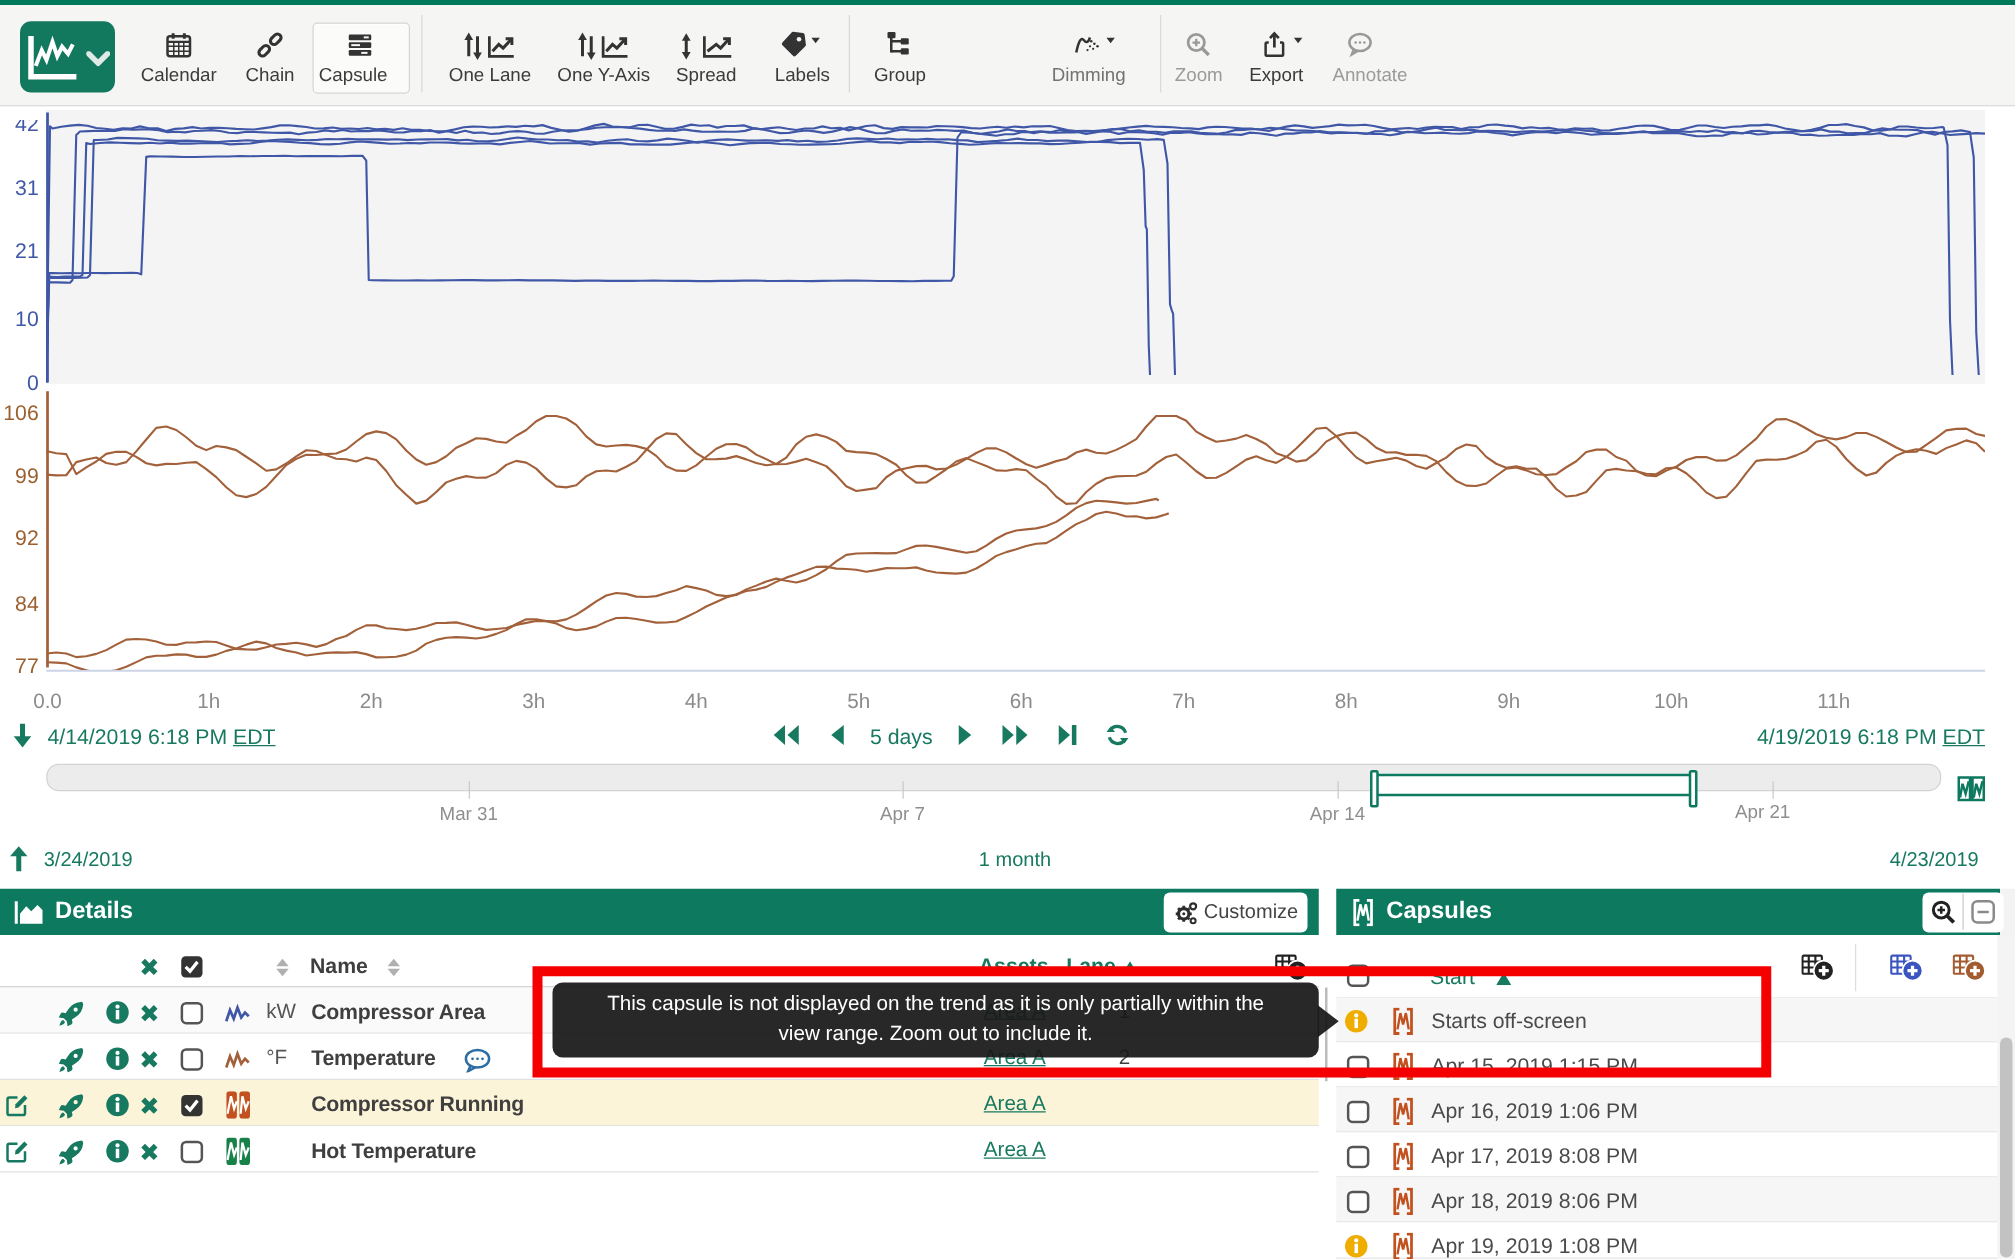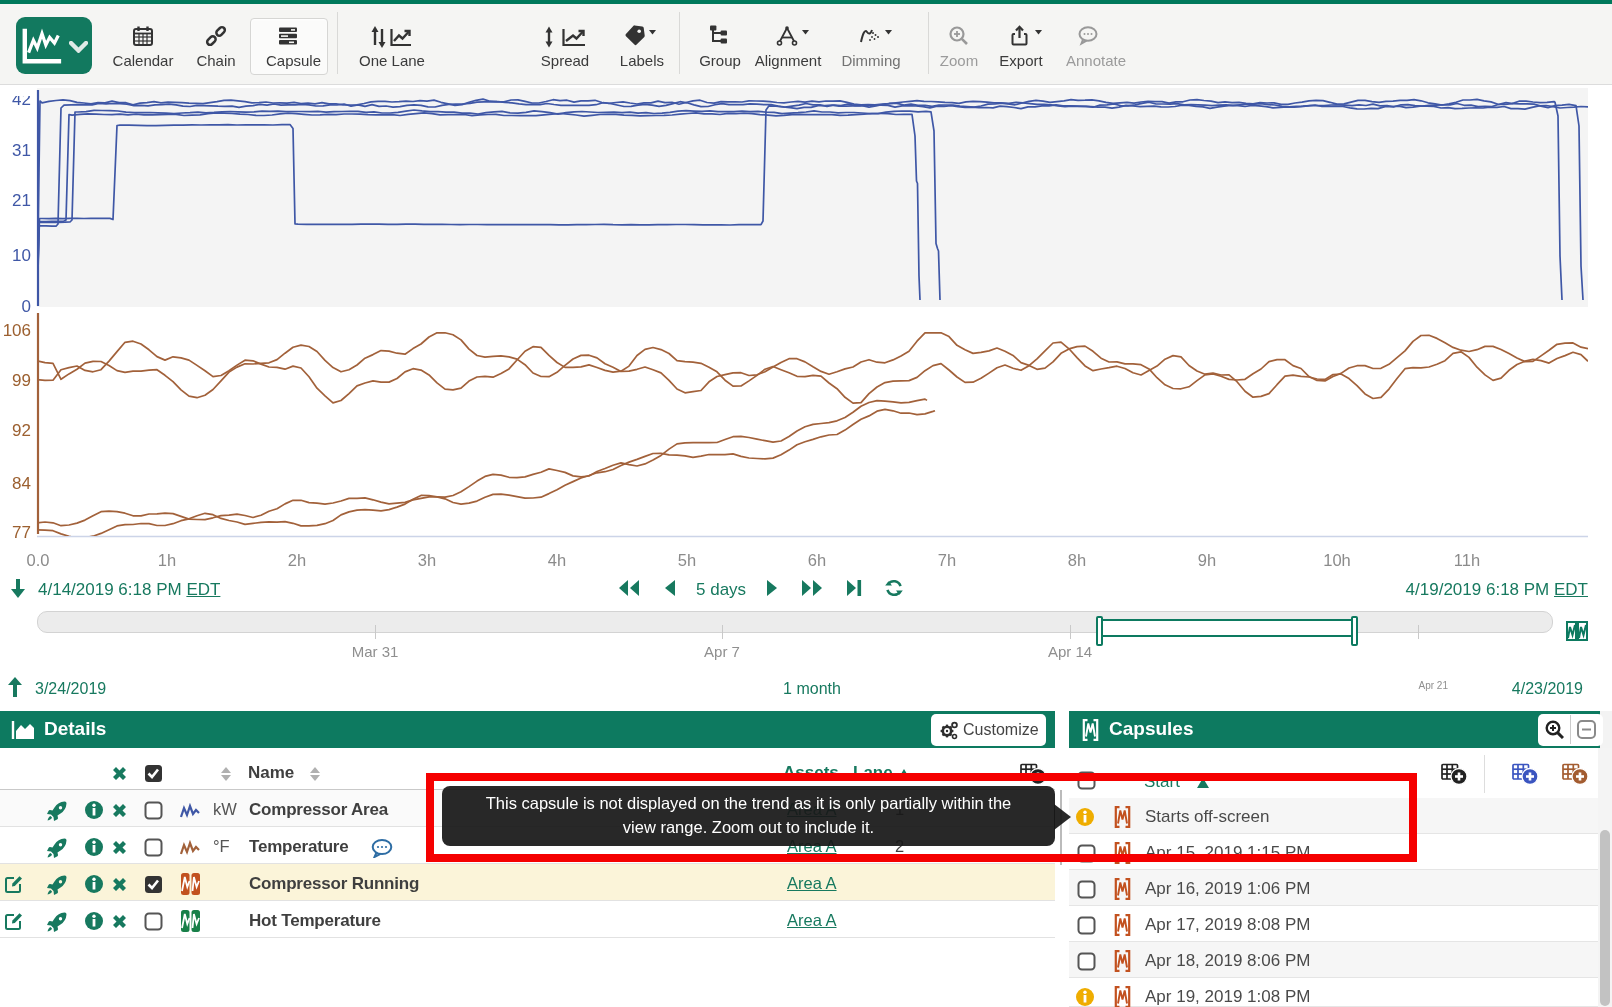--- a/index.html
+++ b/index.html
@@ -29,21 +29,21 @@
     </div>
     <div style="position:absolute;left:191px;top:0;width:50px;height:80px;text-align:center">
       <svg width="24" height="26" viewBox="0 0 24 26" style="position:absolute;left:13px;top:20px">
         <g fill="none" stroke="#333" stroke-width="2.5">
           <rect x="-4.8" y="-2.9" width="9.6" height="5.8" rx="2.9" transform="translate(7.4,16.6) rotate(-45)"></rect>
           <rect x="-4.8" y="-2.9" width="9.6" height="5.8" rx="2.9" transform="translate(16.6,7.4) rotate(-45)"></rect>
         </g>
       </svg>
       <div style="position:absolute;left:0;top:48px;width:50px;font-size:15px;color:#3b3b3b">Chain</div>
     </div>
-    <div style="position:absolute;left:255px;top:0;width:66px;height:80px;text-align:right">
+    <div style="position:absolute;left:255px;top:0;width:66px;height:80px;text-align:left">
       <div style="position:absolute;left:-5px;top:14px;width:76px;height:55px;background:#fbfbfa;border:1px solid #d6d6d4;border-radius:4px;box-shadow:inset 0 1px 2px #fff"></div>
       <svg width="24" height="26" viewBox="0 0 24 26" style="position:absolute;left:21px;top:20px">
         <g fill="#333">
           <rect x="3" y="3.5" width="18" height="4.6" rx="1"></rect>
           <rect x="3" y="9.7" width="18" height="4.6" rx="1"></rect>
           <rect x="3" y="15.9" width="18" height="4.6" rx="1"></rect>
         </g>
         <g fill="#f5f5f3">
           <rect x="15" y="5.1" width="4" height="1.6"></rect>
           <rect x="5" y="11.3" width="7" height="1.6"></rect>
@@ -57,20 +57,32 @@
         <line x1="5" y1="5" x2="5" y2="21" stroke="#333" stroke-width="2.4"></line>
         <polygon points="1.5,8 8.5,8 5,2" fill="#333"></polygon>
         <line x1="12" y1="5" x2="12" y2="21" stroke="#333" stroke-width="2.4"></line>
         <polygon points="8.5,18 15.5,18 12,24" fill="#333"></polygon>
         <polyline points="24,17 29,11.5 32.5,14.5 38.5,8" fill="none" stroke="#333" stroke-width="2.4"></polyline>
         <polyline points="34.5,7 39.5,7 39.5,12" fill="none" stroke="#333" stroke-width="2.4"></polyline>
         <polyline points="21.5,5 21.5,21 41,21" fill="none" stroke="#333" stroke-width="2.2"></polyline>
       </svg>
       <div style="position:absolute;left:0;top:48px;width:74px;font-size:15px;color:#3b3b3b">One Lane</div>
     </div>
+    <div style="position:absolute;left:438px;top:0;width:90px;height:80px;text-align:center">
+      <svg width="44" height="26" viewBox="0 0 44 26" style="position:absolute;left:23px;top:20px">
+        <line x1="5" y1="5" x2="5" y2="21" stroke="#333" stroke-width="2.4"></line>
+        <polygon points="1.5,8 8.5,8 5,2" fill="#333"></polygon>
+        <line x1="12" y1="5" x2="12" y2="21" stroke="#333" stroke-width="2.4"></line>
+        <polygon points="8.5,18 15.5,18 12,24" fill="#333"></polygon>
+        <polyline points="24,17 29,11.5 32.5,14.5 38.5,8" fill="none" stroke="#333" stroke-width="2.4"></polyline>
+        <polyline points="34.5,7 39.5,7 39.5,12" fill="none" stroke="#333" stroke-width="2.4"></polyline>
+        <polyline points="21.5,5 21.5,21 41,21" fill="none" stroke="#333" stroke-width="2.2"></polyline>
+      </svg>
+      <div style="position:absolute;left:0;top:48px;width:90px;font-size:15px;color:#3b3b3b">One Y-Axis</div>
+    </div>
     <div style="position:absolute;left:536px;top:0;width:58px;height:80px;text-align:center">
       <svg width="42" height="26" viewBox="0 0 42 26" style="position:absolute;left:8px;top:20px">
         <line x1="5" y1="6" x2="5" y2="20" stroke="#333" stroke-width="2.4"></line>
         <polygon points="1.5,8.5 8.5,8.5 5,2.5" fill="#333"></polygon>
         <polygon points="1.5,17.5 8.5,17.5 5,23.5" fill="#333"></polygon>
         <polyline points="22,17 29,11.5 32.5,14.5 38.5,8" fill="none" stroke="#333" stroke-width="2.4"></polyline>
         <polyline points="34.5,7 39.5,7 39.5,12" fill="none" stroke="#333" stroke-width="2.4"></polyline>
         <polyline points="19.5,5 19.5,21 41,21" fill="none" stroke="#333" stroke-width="2.2"></polyline>
       </svg>
       <div style="position:absolute;left:0;top:48px;width:58px;font-size:15px;color:#3b3b3b">Spread</div>
@@ -88,36 +100,20 @@
     <div style="position:absolute;left:695px;top:0;width:50px;height:80px;text-align:center">
       <svg width="24" height="26" viewBox="0 0 24 26" style="position:absolute;left:13px;top:20px">
         <line x1="5" y1="4" x2="5" y2="18" stroke="#333" stroke-width="2"></line>
         <line x1="5" y1="9" x2="13" y2="9" stroke="#333" stroke-width="2"></line>
         <line x1="5" y1="17" x2="13" y2="17" stroke="#333" stroke-width="2"></line>
         <rect x="2" y="1.5" width="6.4" height="5" rx="1" fill="#333"></rect>
         <rect x="12.6" y="6.6" width="6.4" height="5" rx="1" fill="#333"></rect>
         <rect x="12.6" y="14.6" width="6.4" height="5" rx="1" fill="#333"></rect>
       </svg>
       <div style="position:absolute;left:0;top:48px;width:50px;font-size:15px;color:#3b3b3b">Group</div>
-    </div>
-    <div style="position:absolute;left:747px;top:0;width:82px;height:80px;text-align:center">
-      <svg width="24" height="26" viewBox="0 0 24 26" style="position:absolute;left:29px;top:20px">
-        <g stroke="#333" fill="none" stroke-width="1.8">
-          <line x1="3" y1="19" x2="11" y2="4"></line>
-          <line x1="11" y1="4" x2="19" y2="19"></line>
-          <line x1="6" y1="13.5" x2="16" y2="13.5"></line>
-        </g>
-        <circle cx="3.5" cy="19" r="2" fill="#f5f5f3" stroke="#333" stroke-width="1.6"></circle>
-        <circle cx="18.5" cy="19" r="2" fill="#f5f5f3" stroke="#333" stroke-width="1.6"></circle>
-        <circle cx="11" cy="4" r="1.8" fill="#333"></circle>
-      </svg>
-      <svg width="8" height="6" viewBox="0 0 8 6" style="position:absolute;left:55px;top:26px">
-        <polygon points="0,0 7,0 3.5,4.5" fill="#333"></polygon>
-      </svg>
-      <div style="position:absolute;left:0;top:48px;width:82px;font-size:15px;color:#3b3b3b">Alignment</div>
     </div>
     <div style="position:absolute;left:838px;top:0;width:66px;height:80px;text-align:center">
       <svg width="24" height="26" viewBox="0 0 24 26" style="position:absolute;left:21px;top:20px">
         <path d="M2 18 Q5 4 8 8 T13 6" fill="none" stroke="#333" stroke-width="2"></path>
         <g fill="#333">
           <circle cx="14" cy="9" r="1"></circle>
           <circle cx="16.5" cy="11" r="1"></circle>
           <circle cx="19" cy="13" r="1"></circle>
           <circle cx="13" cy="13" r="0.9"></circle>
           <circle cx="15.5" cy="15" r="0.9"></circle>
@@ -249,21 +245,21 @@
     <polygon points="12.0,12.4 18.8,12.4 15.4,16.8" fill="#17795f"></polygon>
   </svg>
 <div style="position:absolute;left:37px;top:611px;width:1514px;height:20px;background:#ececec;border:1px solid #d3d3d3;border-radius:10px"></div>
 <div style="position:absolute;left:375px;top:625px;width:1px;height:14px;background:#c9c9c9"></div>
 <div style="position:absolute;left:345px;top:643px;width:60px;text-align:center;font-size:15px;color:#8f8f8f">Mar 31</div>
 <div style="position:absolute;left:722px;top:625px;width:1px;height:14px;background:#c9c9c9"></div>
 <div style="position:absolute;left:692px;top:643px;width:60px;text-align:center;font-size:15px;color:#8f8f8f">Apr 7</div>
 <div style="position:absolute;left:1070px;top:625px;width:1px;height:14px;background:#c9c9c9"></div>
 <div style="position:absolute;left:1040px;top:643px;width:60px;text-align:center;font-size:15px;color:#8f8f8f">Apr 14</div>
 <div style="position:absolute;left:1418px;top:625px;width:1px;height:14px;background:#c9c9c9"></div>
-<div style="position:absolute;left:1388px;top:680px;width:60px;text-align:right;font-size:10px;color:#8f8f8f">Apr 21</div>
+<div style="position:absolute;left:1388px;top:641px;width:60px;text-align:left;font-size:15px;color:#8f8f8f">Apr 21</div>
 <div style="position:absolute;left:1098px;top:619px;width:258px;height:18px;background:#fff;border:2px solid #0d7a60;box-sizing:border-box"></div>
 <div style="position:absolute;left:1096px;top:616px;width:7px;height:30px;background:#fff;border:2px solid #0d7a60;border-radius:2px;box-sizing:border-box"></div>
 <div style="position:absolute;left:1351px;top:616px;width:7px;height:30px;background:#fff;border:2px solid #0d7a60;border-radius:2px;box-sizing:border-box"></div>
 <svg width="24" height="24" viewBox="0 0 24 24" style="position:absolute;left:1565px;top:619px">
     <g fill="#0d7a60">
       <path d="M2 3 h9 v18 h-9 z M13 3 h9 v18 h-9 z" fill="none" stroke="#0d7a60" stroke-width="2"></path>
       <polyline points="3,19 5,8 7.5,16 10,6" fill="none" stroke="#0d7a60" stroke-width="2"></polyline>
       <polyline points="14,19 16,8 18.5,16 21,6" fill="none" stroke="#0d7a60" stroke-width="2"></polyline>
     </g>
   </svg>

